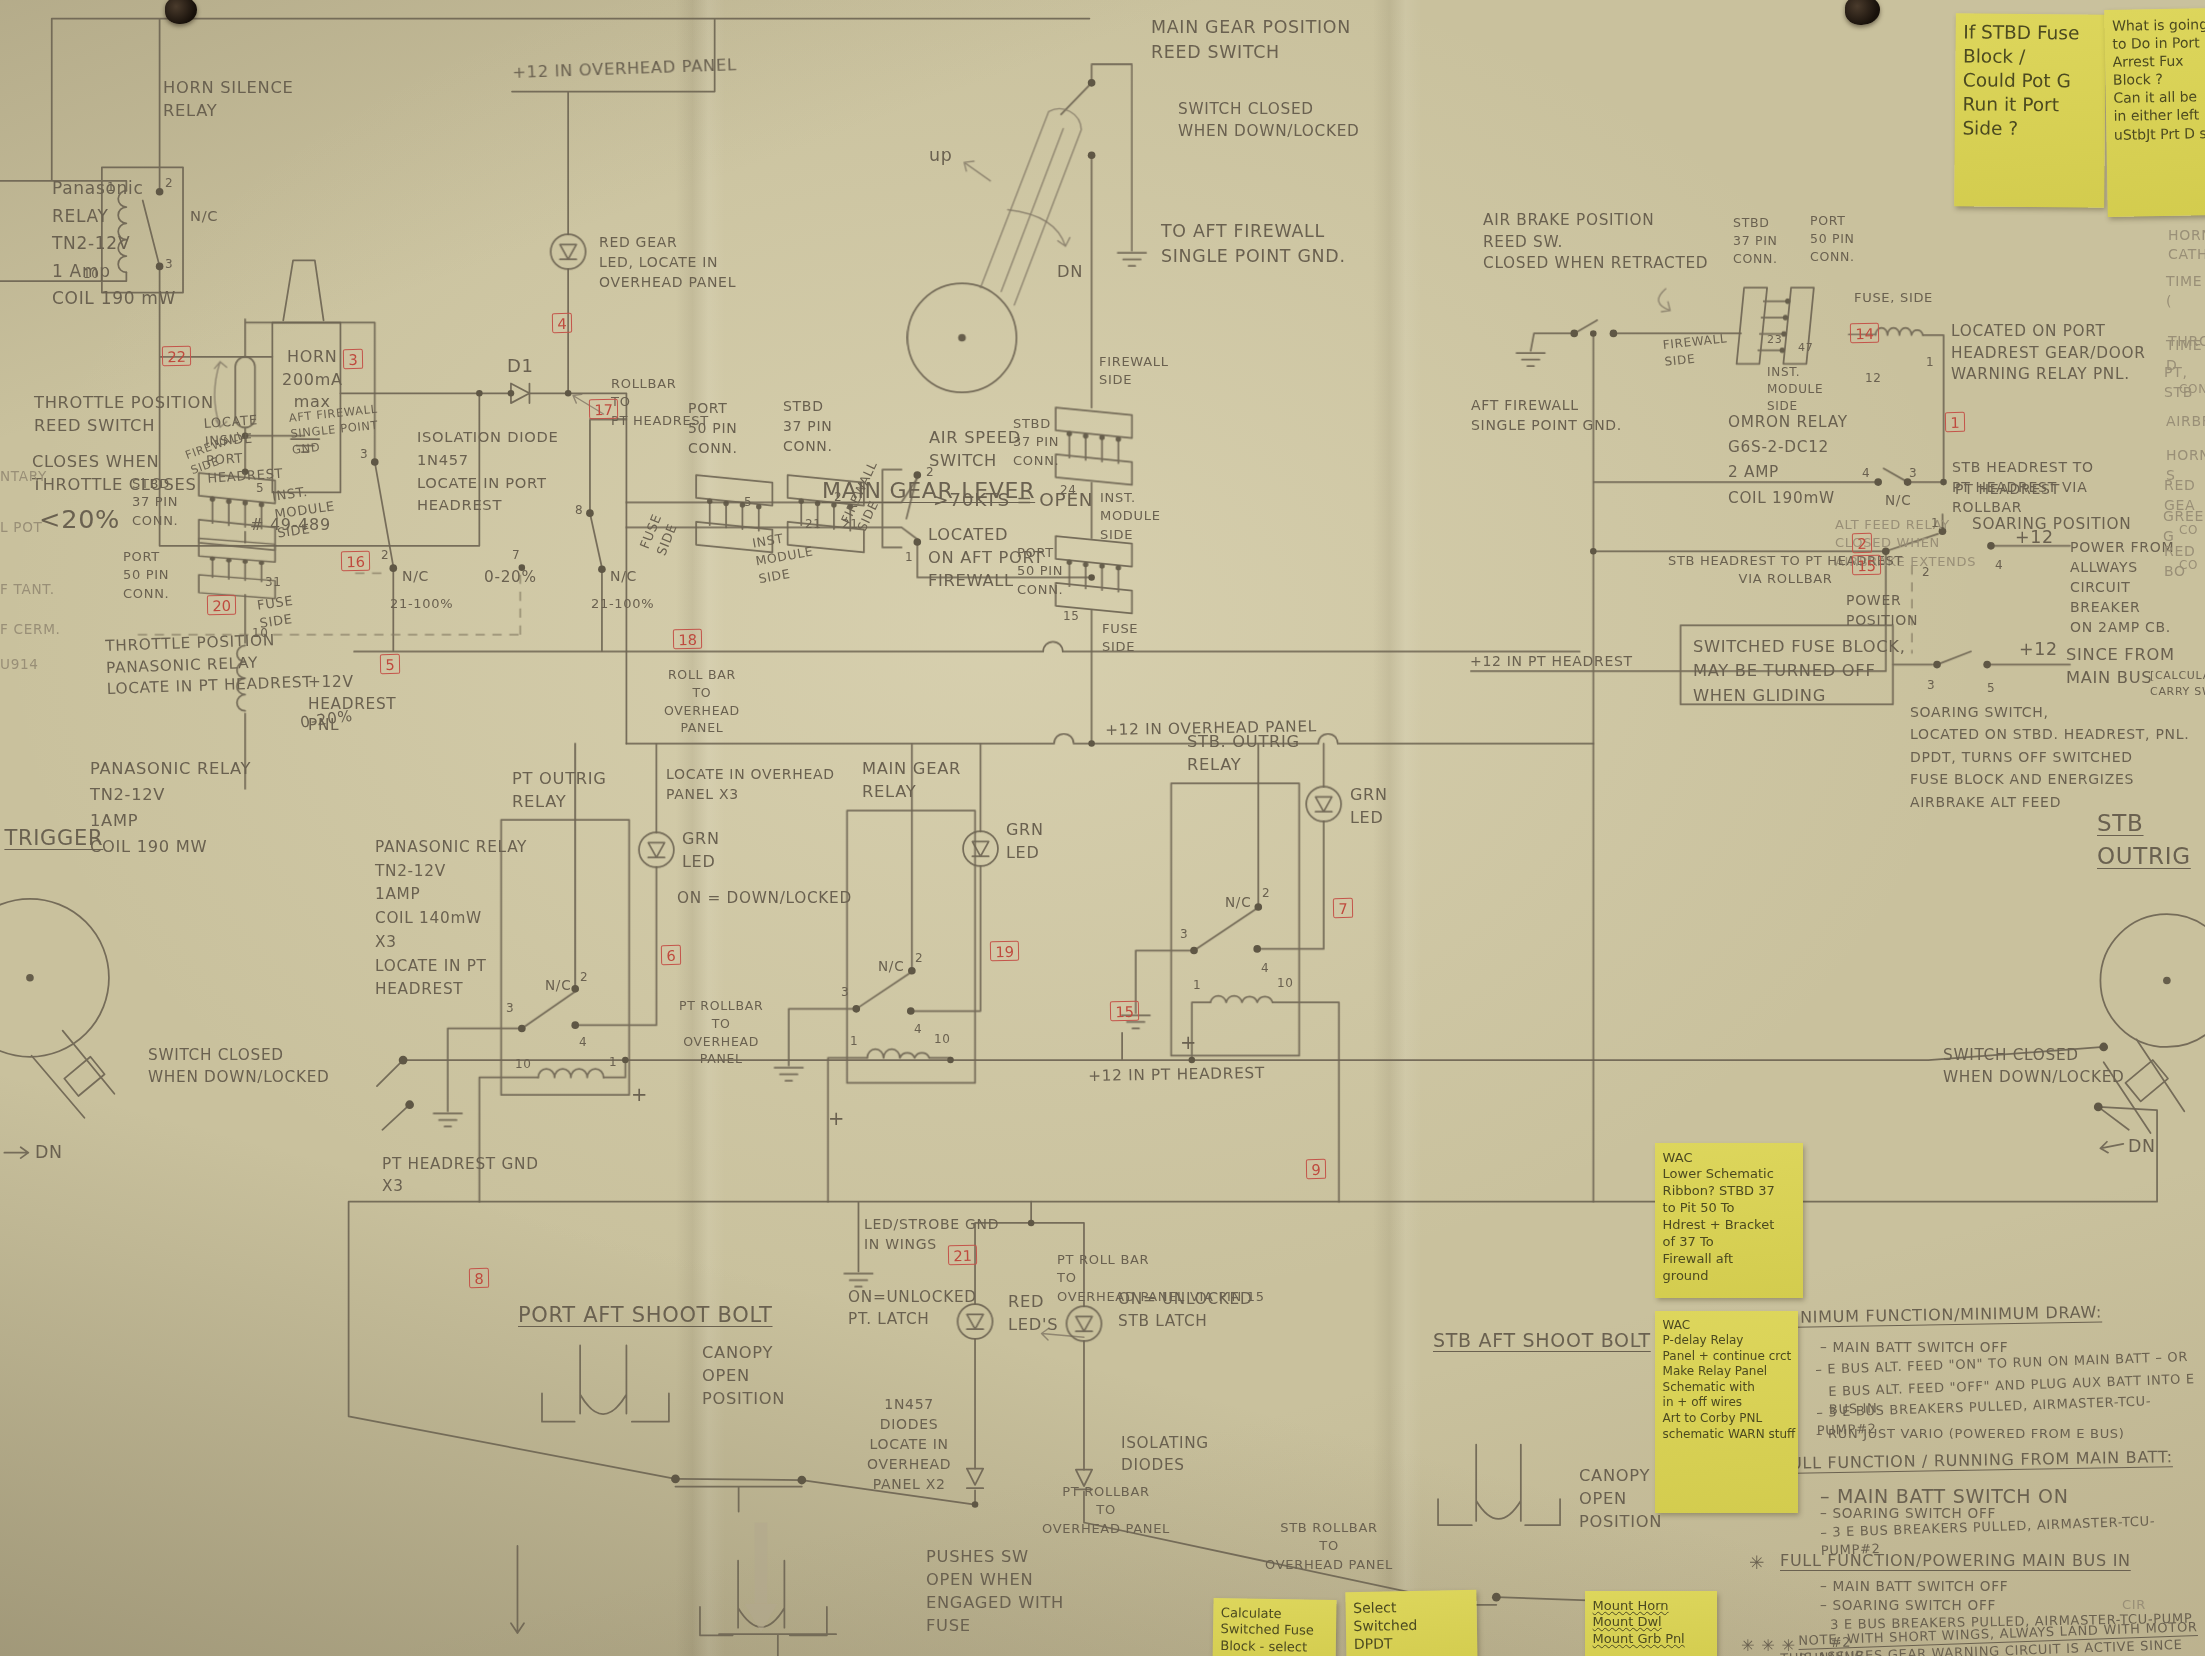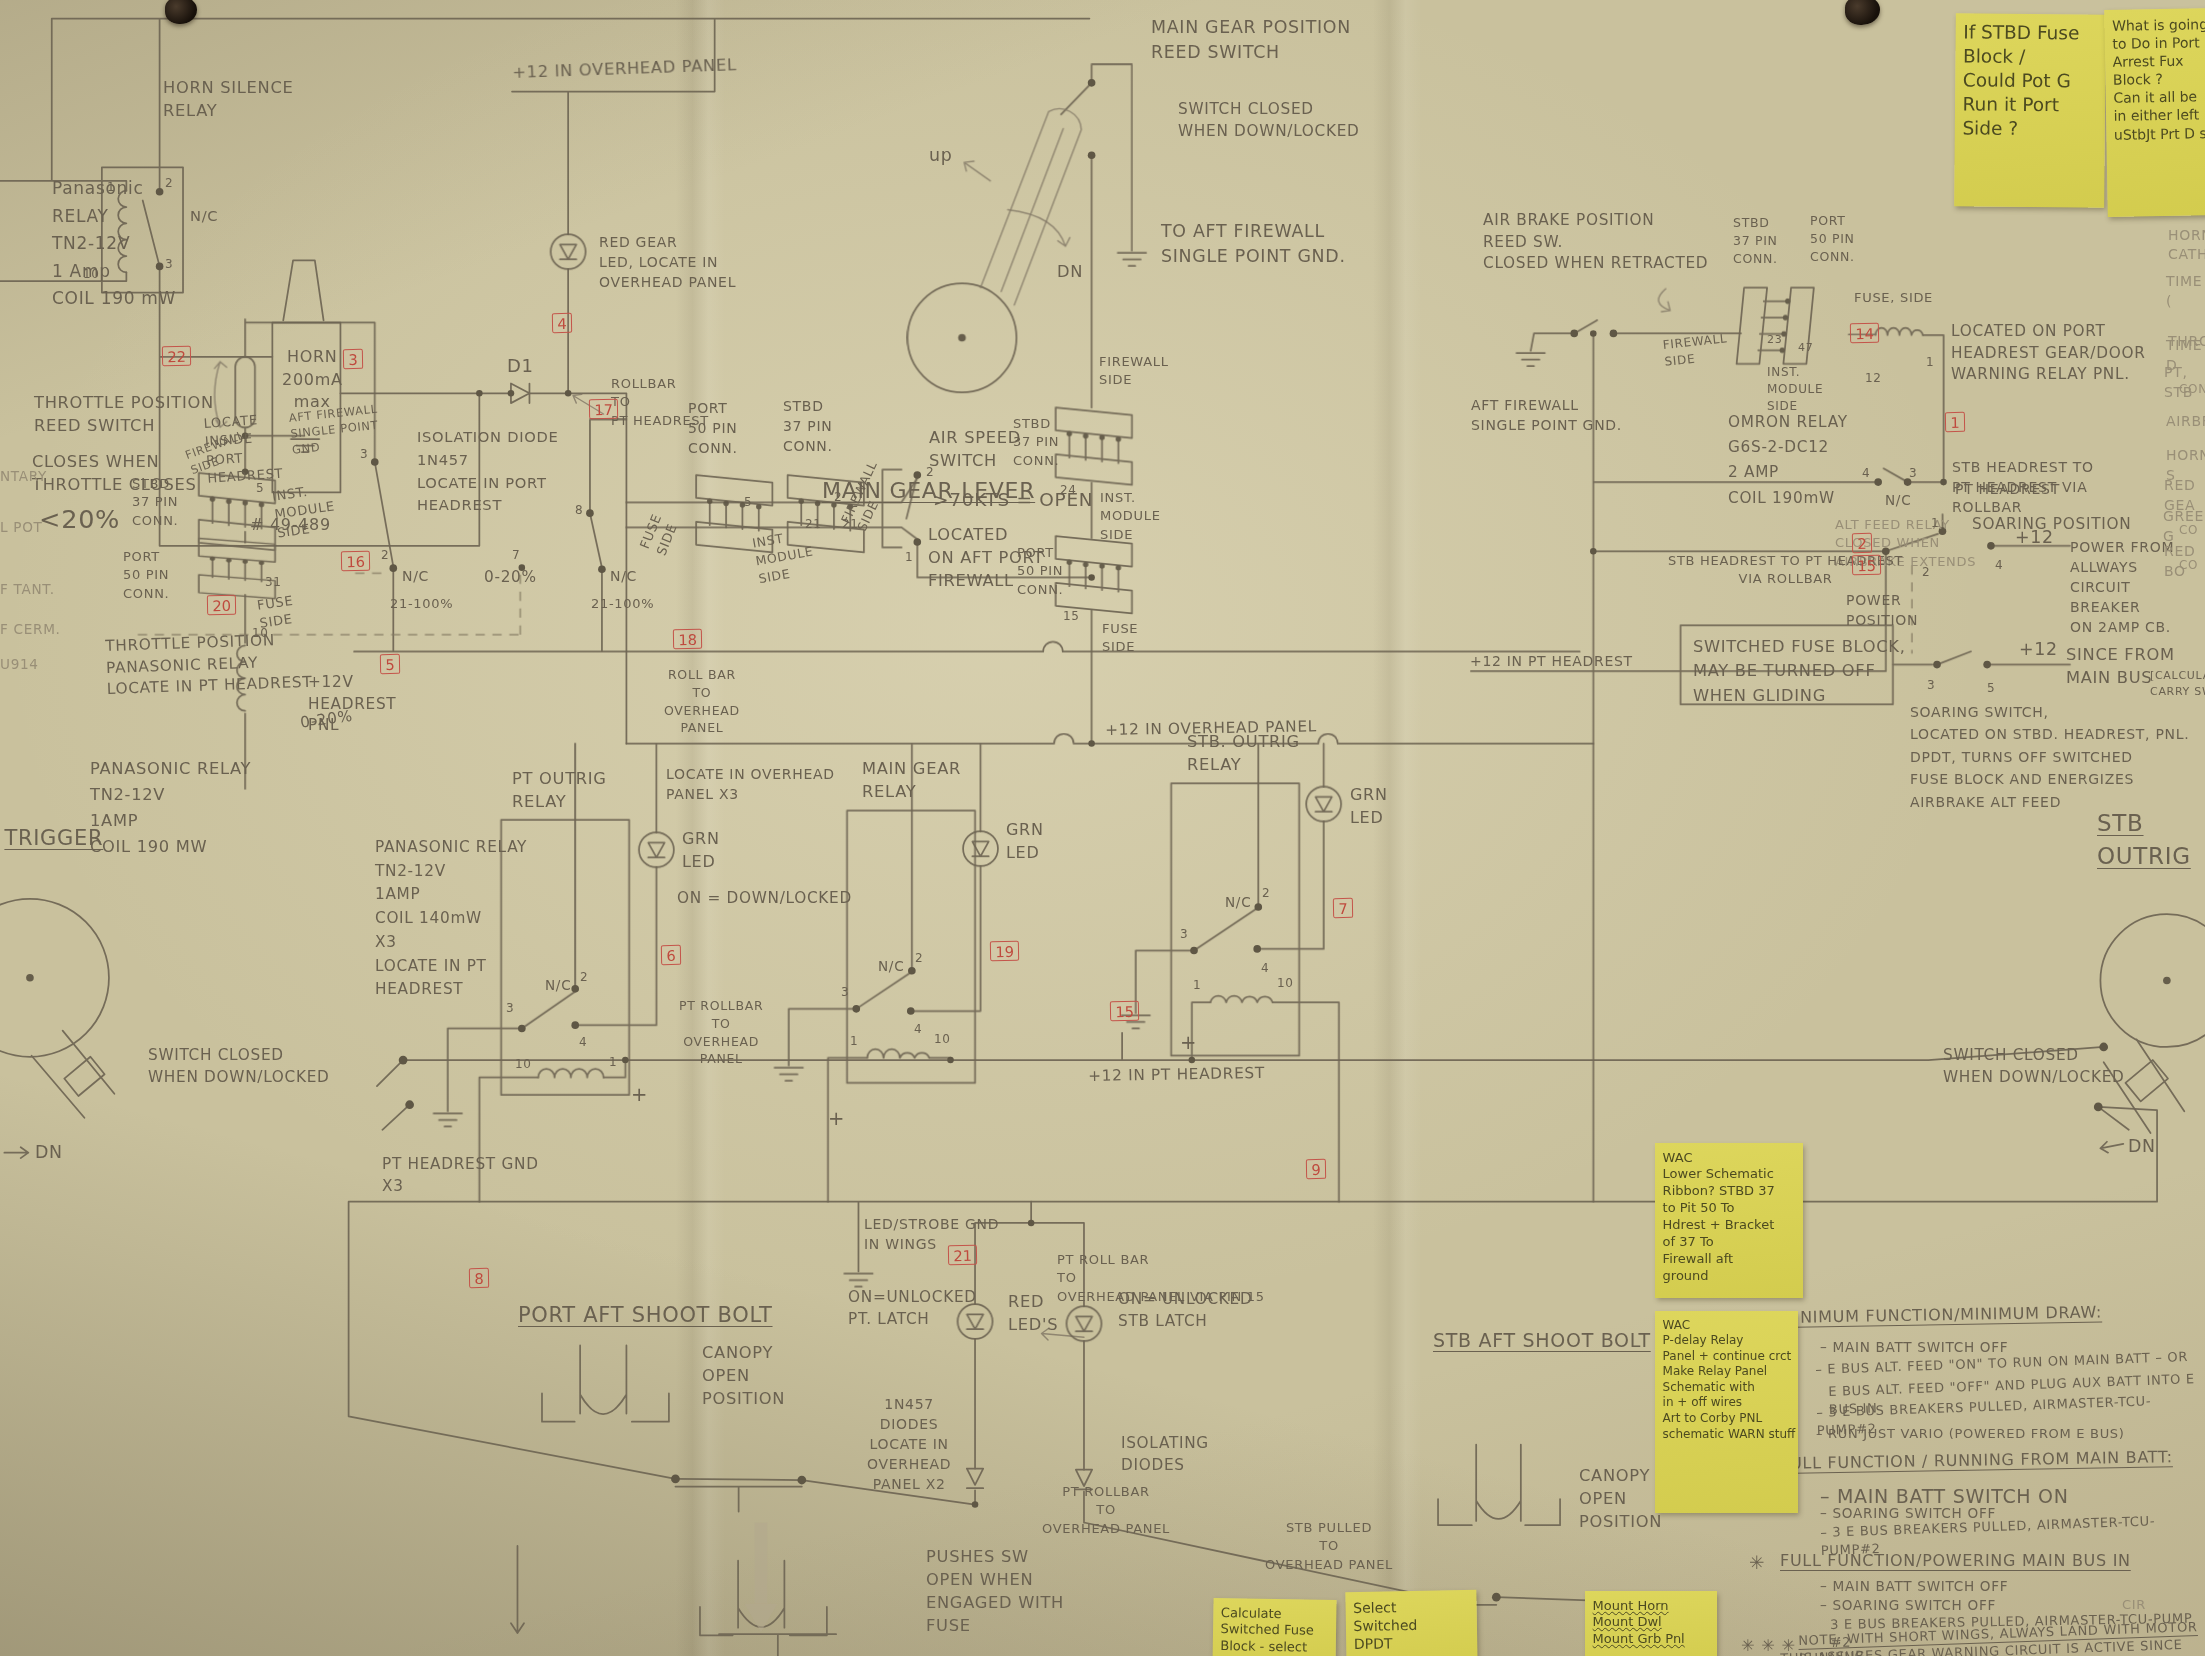--- a/index.html
+++ b/index.html
@@ -535,21 +535,21 @@
       <div class="lbl" style="left: 702px; top: 1341px; font-size: 16.3px;">CANOPY
 OPEN
 POSITION</div>
       <div class="lbl ctr" style="left: 1042px; top: 1483px; font-size: 13px;">PT ROLLBAR
 TO
 OVERHEAD PANEL</div>
       <div class="lbl u" style="left: 1433px; top: 1327px; font-size: 19px;">STB AFT SHOOT BOLT</div>
       <div class="lbl" style="left: 1579px; top: 1464px; font-size: 16.3px;">CANOPY
 OPEN
 POSITION</div>
-      <div class="lbl ctr" style="left: 1265px; top: 1519px; font-size: 13px;">STB PULLED
+      <div class="lbl ctr" style="left: 1265px; top: 1519px; font-size: 13px;">STB ROLLBAR
 TO
 OVERHEAD PANEL</div>
       <div class="lbl" style="left: 926px; top: 1545px; font-size: 16.3px;">PUSHES SW
 OPEN WHEN
 ENGAGED WITH
 FUSE</div>
       <div class="lbl" style="left: 1749px; top: 1307px; font-size: 18.5px;">✳</div>
       <div class="lbl u" style="left: 1780px; top: 1307px; font-size: 16px; transform: rotate(-1deg);">MINIMUM FUNCTION/MINIMUM DRAW:</div>
       <div class="lbl" style="left: 1820px; top: 1338px; font-size: 13.6px;">– MAIN BATT SWITCH OFF</div>
       <div class="lbl" style="left: 1815px; top: 1361px; font-size: 13px; transform: rotate(-2deg);">– E BUS ALT. FEED "ON" TO RUN ON MAIN BATT – OR</div>

